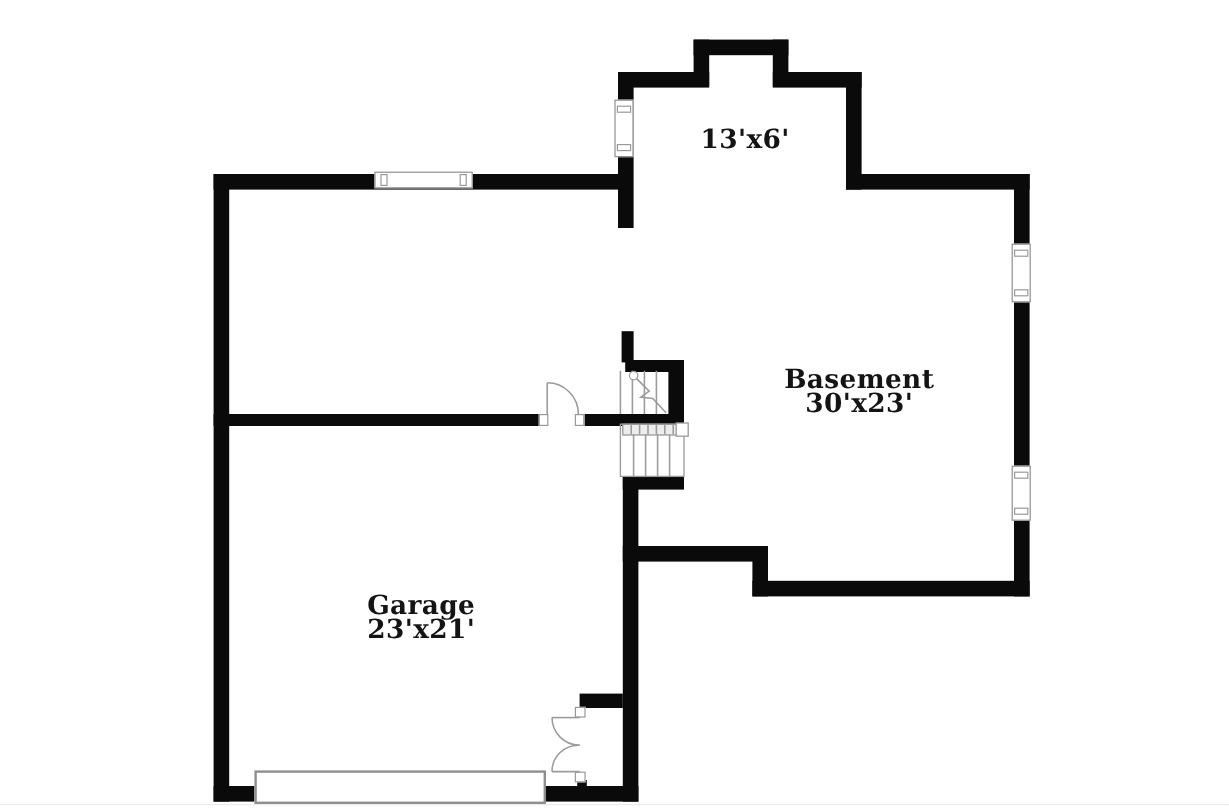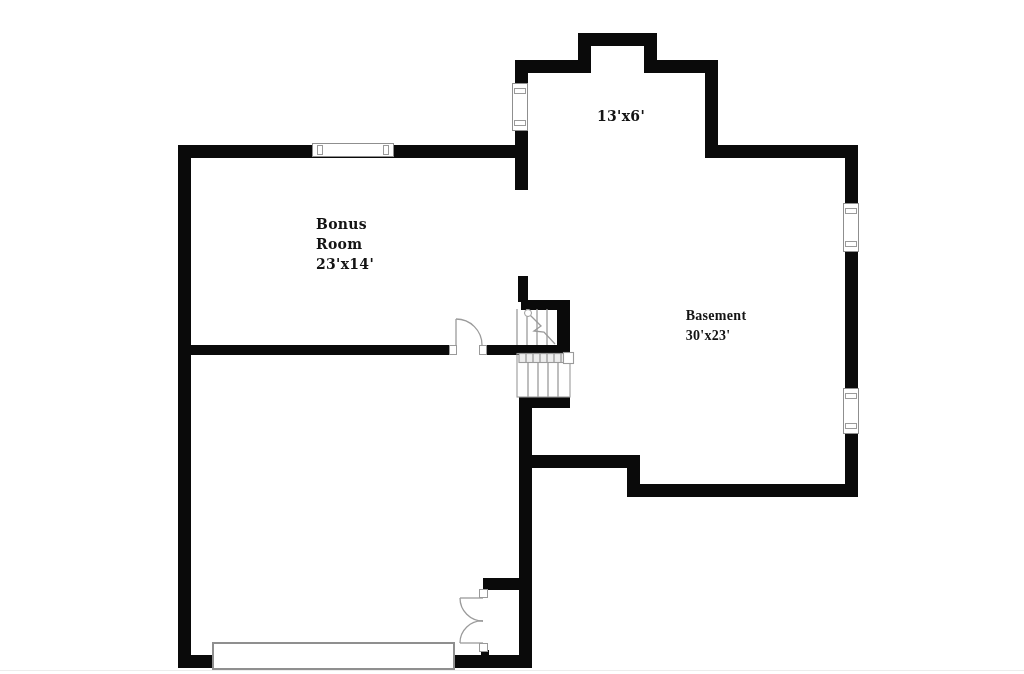--- a/index.html
+++ b/index.html
@@ -11,21 +11,21 @@
   .wall{position:absolute;background:#0a0a0a;}
   .window{position:absolute;background:#ffffff;border:1px solid #8f8f8f;box-sizing:border-box;}
   .window.h::before{content:"";position:absolute;left:4px;top:1px;bottom:1px;width:4px;border:1px solid #9a9a9a;}
   .window.h::after{content:"";position:absolute;right:4px;top:1px;bottom:1px;width:4px;border:1px solid #9a9a9a;}
   .window.v::before{content:"";position:absolute;top:4px;left:1px;right:1px;height:4px;border:1px solid #9a9a9a;}
   .window.v::after{content:"";position:absolute;bottom:4px;left:1px;right:1px;height:4px;border:1px solid #9a9a9a;}
   .jamb{position:absolute;background:#ffffff;border:1px solid #9a9a9a;box-sizing:border-box;}
   .garage-door{position:absolute;background:#ffffff;border:2px solid #8f8f8f;box-sizing:border-box;}
   .label{
     position:absolute;transform:translateX(-50%);
-    text-align:left;font-weight:bold;font-size:14px;line-height:20px;
+    text-align:center;font-weight:bold;font-size:22px;line-height:20px;
     color:#141414;letter-spacing:0.3px;white-space:nowrap;
   }
   .overlay{position:absolute;left:0;top:0;}
   .overlay line,.overlay path,.overlay polyline{stroke:#9b9b9b;stroke-width:1.3;fill:none;}
   .overlay rect{stroke:#9b9b9b;stroke-width:1.1;}
   .photo-edge{position:absolute;left:0;top:670px;width:1024px;height:1px;background:#ececec;}
 </style>
 </head>
 <body>
 
@@ -101,30 +101,29 @@
 
       <rect x="517" y="353.5" width="53" height="43.5" fill="none"></rect>
       <line x1="528" y1="362" x2="528" y2="397"></line>
       <line x1="538" y1="362" x2="538" y2="397"></line>
       <line x1="548" y1="362" x2="548" y2="397"></line>
       <line x1="558" y1="362" x2="558" y2="397"></line>
       <rect x="563.5" y="352.5" width="10" height="11" fill="#ffffff"></rect>
     </g>
   </svg>
 
-  <div class="label" style="left:345px;top:214px;">
-    <div>Bonus</div>
-    <div>Room</div>
-    <div>23'x14'</div>
-  </div>
 
-  <div class="label" style="left:716px;top:306px;font-family:Liberation Serif, serif;">
+  <div class="label" style="left:716px;top:306px;">
     <div>Basement</div>
     <div>30'x23'</div>
   </div>
 
+  <div class="label" style="left:351px;top:495px;">
+    <div>Garage</div>
+    <div>23'x21'</div>
+  </div>
 
   <div class="label" style="left:621px;top:106px;">
     <div>13'x6'</div>
   </div>
 
   <div class="photo-edge"></div>
 </div>
 
 </body></html>

